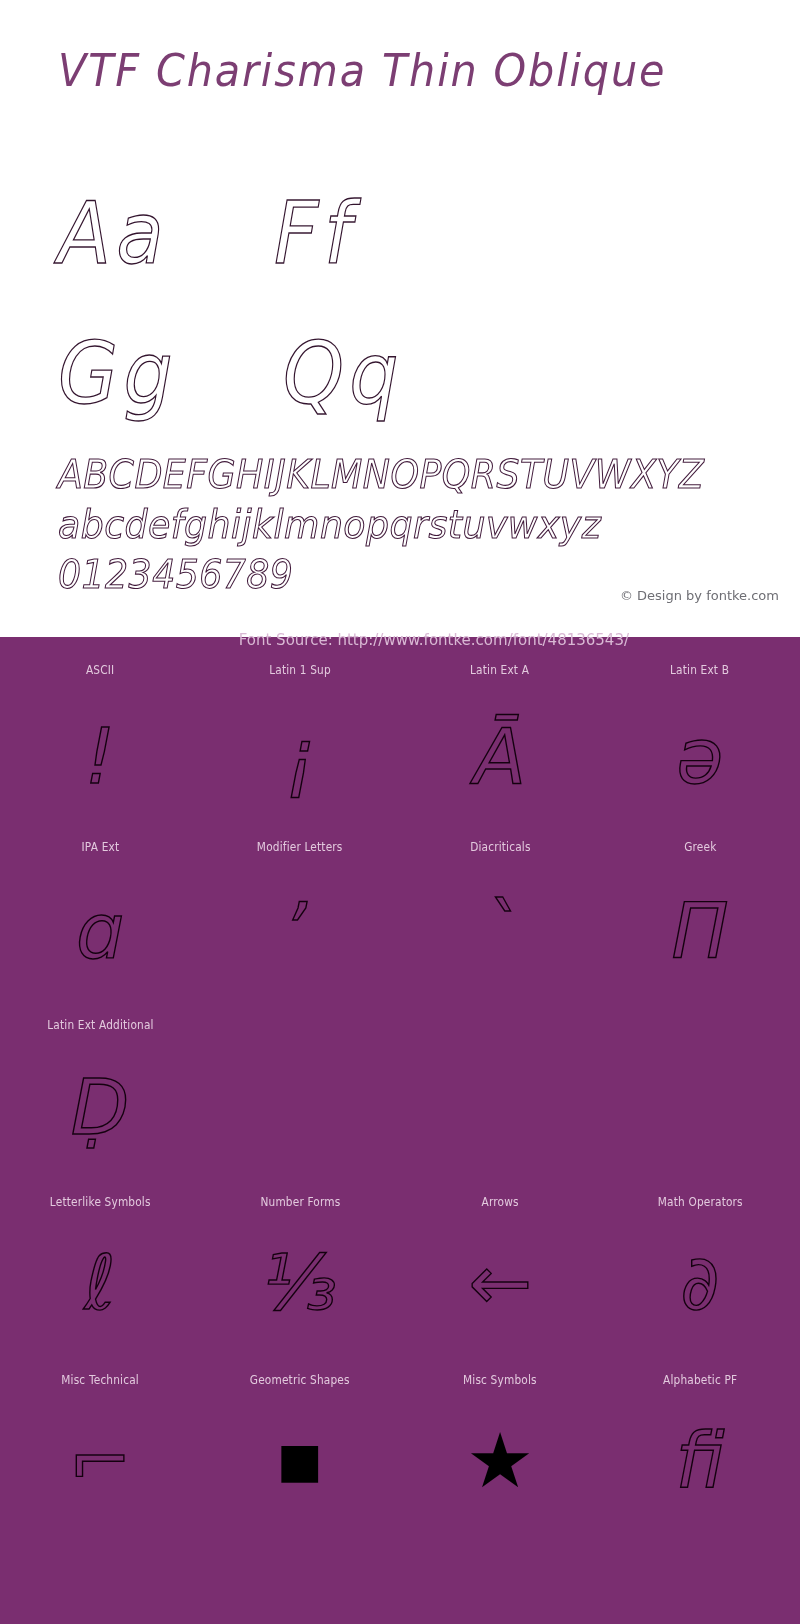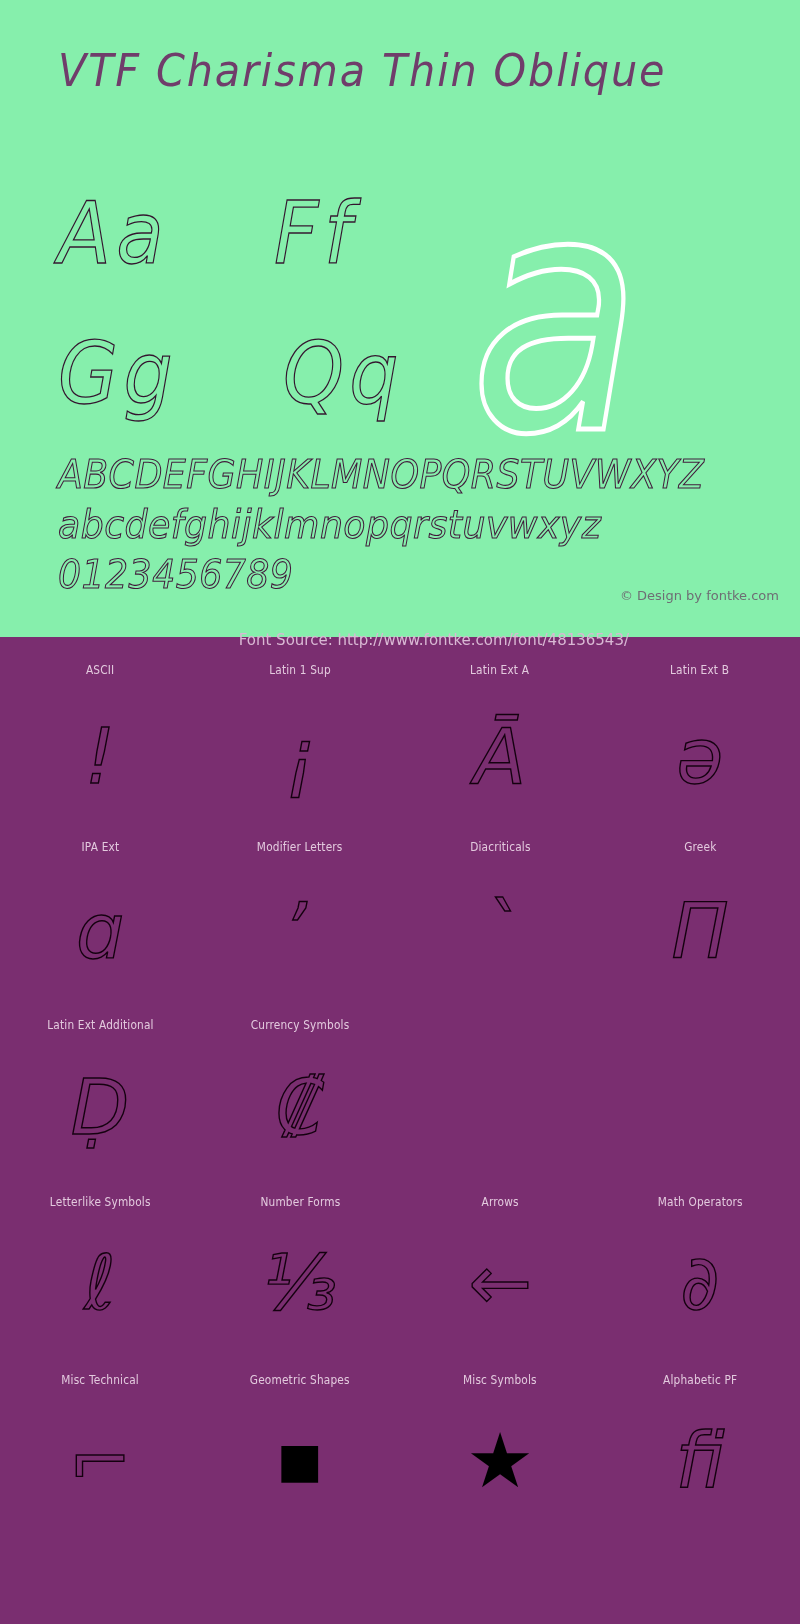--- a/index.html
+++ b/index.html
@@ -7,21 +7,21 @@
   body {
     font-family: "Liberation Sans", sans-serif;
     background:#7a2e70;
     overflow:hidden;
   }
   .page { position:relative; width:800px; height:1624px; }
 
   
   .hero {
     position:absolute; left:0; top:0; width:800px; height:637px;
-    background:#86efac;
+    background:#ffffff;
     overflow:hidden;
   }
   .hero-title {
     position:absolute; left:58px; top:44px;
     font-family:"DejaVu Sans", sans-serif;
     font-size:45px;
     letter-spacing:2px;
     font-weight:300;
     font-style:italic;
     color:#6e2a64;
@@ -233,24 +233,20 @@
           <div class="cell-label">Greek</div>
           <div class="cell-glyph">Π</div>
         </div>
       </div>
 
       <div class="brow r3">
         <div class="cell">
           <div class="cell-label">Latin Ext Additional</div>
           <div class="cell-glyph">Ḍ</div>
         </div>
-        <div class="cell">
-          <div class="cell-label">Currency Symbols</div>
-          <div class="cell-glyph">₡</div>
-        </div>
       </div>
 
       <div class="brow r4">
         <div class="cell">
           <div class="cell-label">Letterlike Symbols</div>
           <div class="cell-glyph">ℓ</div>
         </div>
         <div class="cell">
           <div class="cell-label">Number Forms</div>
           <div class="cell-glyph">⅓</div>

